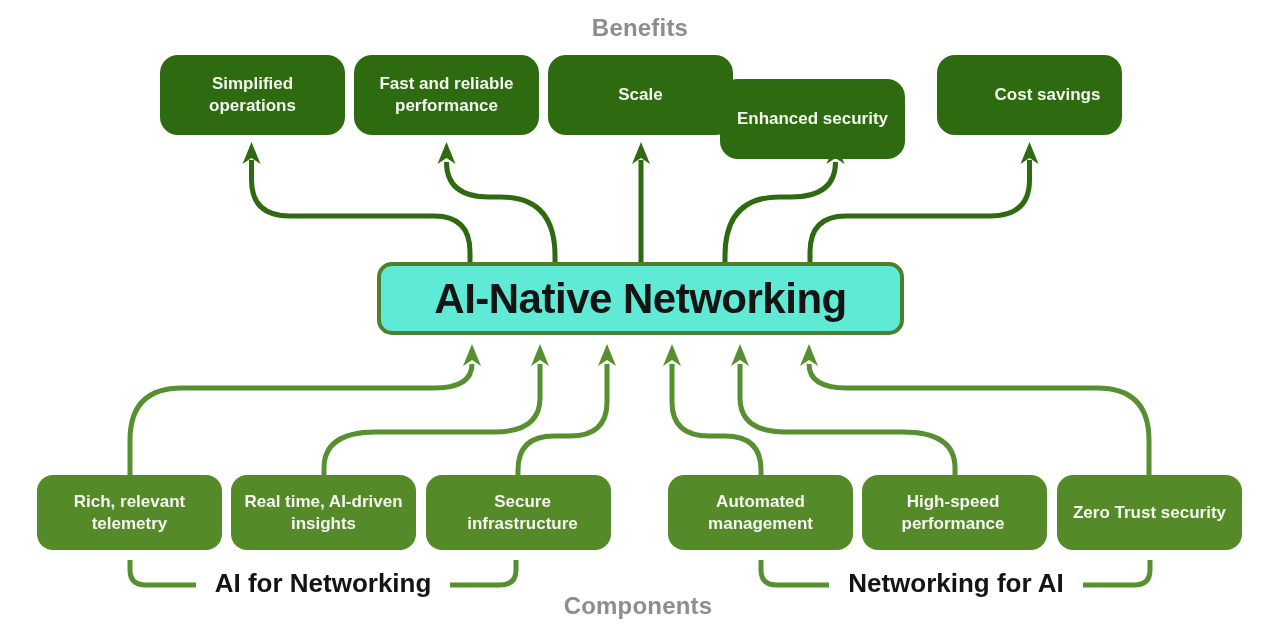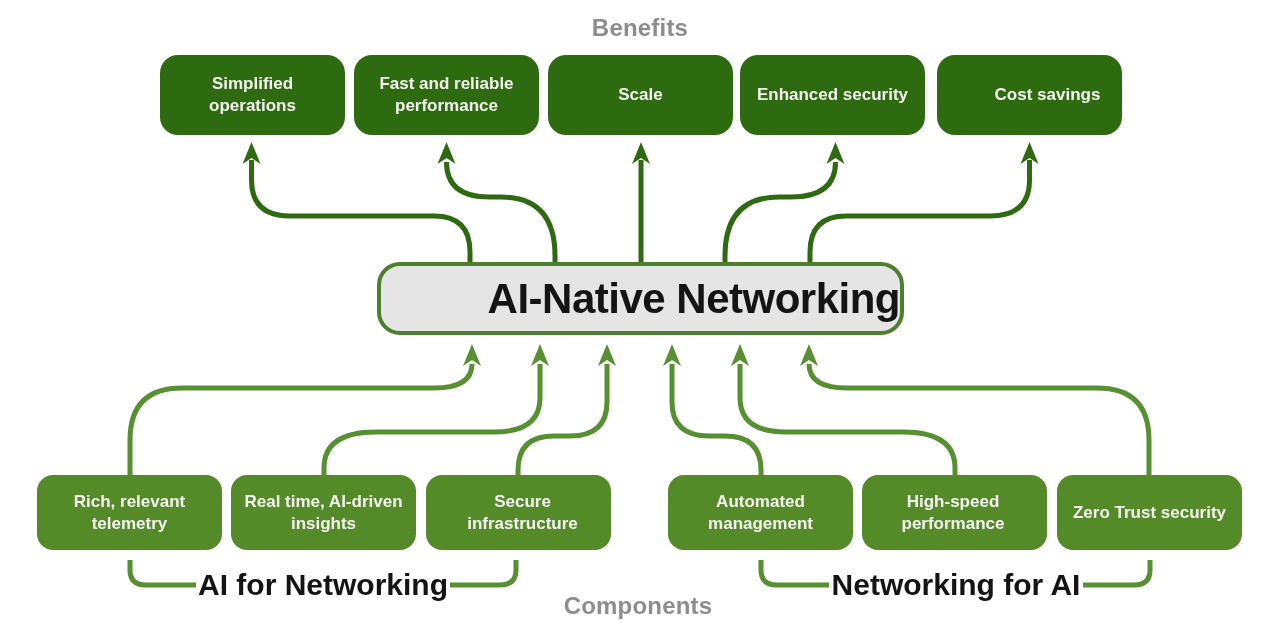--- a/index.html
+++ b/index.html
@@ -20,25 +20,25 @@
   .connectors path{fill:none;stroke-width:5;stroke-linejoin:round;}
   .connectors path.t{stroke:var(--arrow-dark);}
   .connectors path.b{stroke:var(--arrow-medium);}
   .connectors polygon.t{fill:var(--arrow-dark);}
   .connectors polygon.b{fill:var(--arrow-medium);}
   .section-label{position:absolute;color:var(--label-gray);font-size:24px;font-weight:700;text-align:center;letter-spacing:0.2px;}
   .node{position:absolute;display:flex;align-items:center;justify-content:center;text-align:center;
         color:var(--box-text);font-size:17px;font-weight:700;line-height:1.28;padding:8px 12px;}
   .node.top{background:var(--dark-green);width:185px;height:80px;border-radius:18px;top:55px;}
   .node.bottom{background:var(--medium-green);width:185px;height:75px;border-radius:16px;top:475px;}
-  .center-node{position:absolute;left:377px;top:262px;width:527px;height:73px;background:#e5e5e5;
-        border:4px solid var(--center-border);border-radius:23px;display:flex;align-items:center;justify-content:flex-end;}
+  .center-node{position:absolute;left:377px;top:262px;width:527px;height:73px;background:#5eead4;
+        border:4px solid var(--center-border);border-radius:15px;display:flex;align-items:center;justify-content:center;}
   .center-node span{color:var(--text-black);font-size:42px;font-weight:800;letter-spacing:-0.5px;white-space:nowrap;}
   .group-label{position:absolute;top:568px;width:260px;text-align:center;color:var(--text-black);
-        font-size:30px;font-weight:800;white-space:nowrap;}
+        font-size:26px;font-weight:800;white-space:nowrap;}
 </style>
 </head>
 <body>
 
 <div class="canvas">
 
   <div class="section-label" style="left:540px;top:14px;width:200px;">Benefits</div>
 
   <svg class="connectors" viewBox="0 0 1280 640">
 
@@ -74,21 +74,21 @@
 
   <div class="node top" style="left:160px;">
     <span>Simplified operations</span>
   </div>
   <div class="node top" style="left:354px;">
     <span>Fast and reliable performance</span>
   </div>
   <div class="node top" style="left:548px;">
     <span>Scale</span>
   </div>
-  <div class="node top" style="left:740px;">
+  <div class="node top" style="left:720px;margin-top:24px;">
     <span>Enhanced security</span>
   </div>
   <div class="node top" style="left:937px;padding-left:48px;">
     <span>Cost savings</span>
   </div>
 
   <div class="center-node">
     <span>AI-Native Networking</span>
   </div>
 

